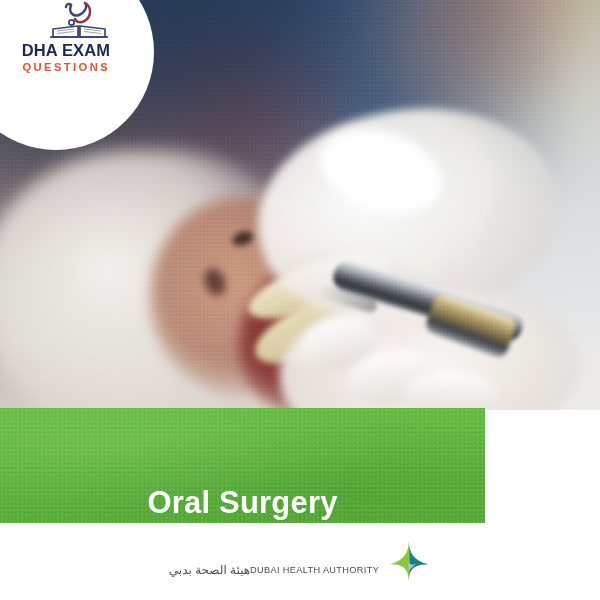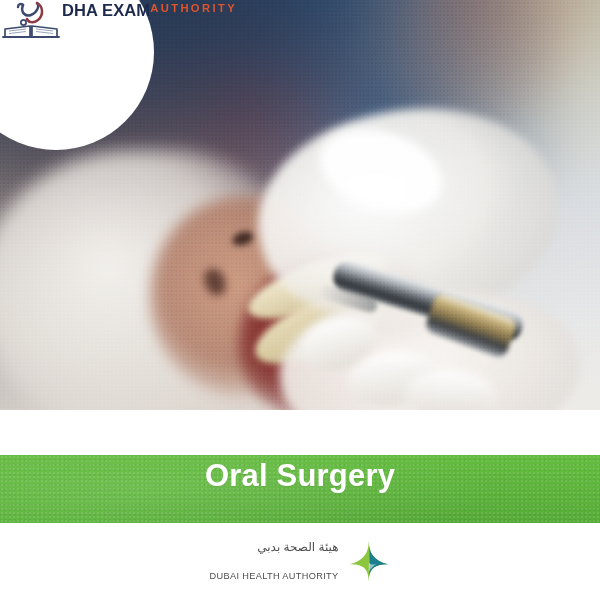--- a/index.html
+++ b/index.html
@@ -129,40 +129,40 @@
   }
 
   
   .badge{
     position:absolute;left:-42px;top:-46px;width:196px;height:196px;
     border-radius:50%;background:#ffffff;
     display:flex;align-items:flex-end;justify-content:center;
   }
   .badge-inner{
     position:absolute;left:42px;top:46px;width:110px;height:84px;
-    display:flex;flex-direction:row;align-items:flex-start;justify-content:flex-start;
+    display:flex;flex-direction:column;align-items:flex-end;justify-content:flex-start;
   }
   .logo-mark{width:62px;height:40px;display:block;}
   .logo-dha{
     font-size:16.5px;font-weight:700;color:#1d2a4d;letter-spacing:.1px;
     line-height:1;margin-top:2px;white-space:nowrap;
   }
   .logo-q{
     font-size:11.2px;font-weight:700;color:#e0542c;letter-spacing:2.4px;
     line-height:1;margin-top:3px;white-space:nowrap;
   }
 
   
   .banner{
-    position:absolute;left:0;top:408px;width:600px;height:115px;
+    position:absolute;left:0;top:408px;width:485px;height:115px;
     background:
       radial-gradient(ellipse at 22% 30%, rgba(255,255,255,.10) 0%, rgba(255,255,255,0) 55%),
       radial-gradient(ellipse at 72% 70%, rgba(0,0,0,.07) 0%, rgba(0,0,0,0) 60%),
       linear-gradient(180deg,#63bb3f 0%,#5cb43b 50%,#56ad38 100%);
-    display:flex;flex-direction:column;align-items:center;justify-content:flex-start;margin-top:47px;
+    display:flex;flex-direction:column;align-items:center;justify-content:flex-end;
   }
   .banner::after{
     content:"";position:absolute;inset:0;
     background-image:
       radial-gradient(rgba(255,255,255,.10) 1px, transparent 1px),
       radial-gradient(rgba(0,0,0,.07) 1px, transparent 1px);
     background-size:4px 4px,5px 5px;background-position:0 0,2px 2px;
     pointer-events:none;
   }
   .banner-line{
@@ -171,21 +171,21 @@
     line-height:1.33;text-align:center;
     text-shadow:0 1px 1px rgba(0,0,0,.06);
   }
 
   
   .footer{
     position:absolute;left:0;top:523px;width:600px;height:77px;background:#ffffff;
     display:flex;align-items:center;justify-content:center;
   }
   .dha-logo{display:flex;align-items:center;gap:6px;}
-  .dha-text{display:flex;flex-direction:column;align-items:flex-end;line-height:1;}
+  .dha-text{display:flex;flex-direction:row;align-items:flex-end;line-height:1;}
   .dha-ar{font-size:12px;color:#4d4d4d;letter-spacing:.5px;direction:rtl;white-space:nowrap;}
   .dha-en{font-size:9.2px;color:#4d4d4d;letter-spacing:.35px;margin-top:19px;white-space:nowrap;}
   .dha-mark{width:46px;height:46px;display:block;}
 </style>
 </head>
 <body>
 
 <div class="card">
 
   <div class="photo">
@@ -223,21 +223,21 @@
 
           <path d="M10 58 L60 52 L60 74 L10 74 Z" fill="#ffffff" stroke="#3d4a70" stroke-width="3.4" stroke-linejoin="round"></path>
           <path d="M114 58 L64 52 L64 74 L114 74 Z" fill="#ffffff" stroke="#3d4a70" stroke-width="3.4" stroke-linejoin="round"></path>
           <path d="M62 52 L62 74" stroke="#3d4a70" stroke-width="3.4" stroke-linecap="round"></path>
           <path d="M6 74 L118 74" stroke="#3d4a70" stroke-width="4" stroke-linecap="round"></path>
           <path d="M18 62 L52 58 M18 67 L52 63" stroke="#9aa4bd" stroke-width="2"></path>
           <path d="M106 62 L72 58 M106 67 L72 63" stroke="#9aa4bd" stroke-width="2"></path>
         </svg>
       </span>
       <span class="logo-dha">DHA EXAM</span>
-      <span class="logo-q">AUTHORITY</span>
+      <span class="logo-q">QUESTIONS</span>
     </div>
   </div>
 
   <div class="banner">
     <div class="banner-line">Oral Surgery</div>
   </div>
 
   <div class="footer">
     <div class="dha-logo">
       <div class="dha-text">

